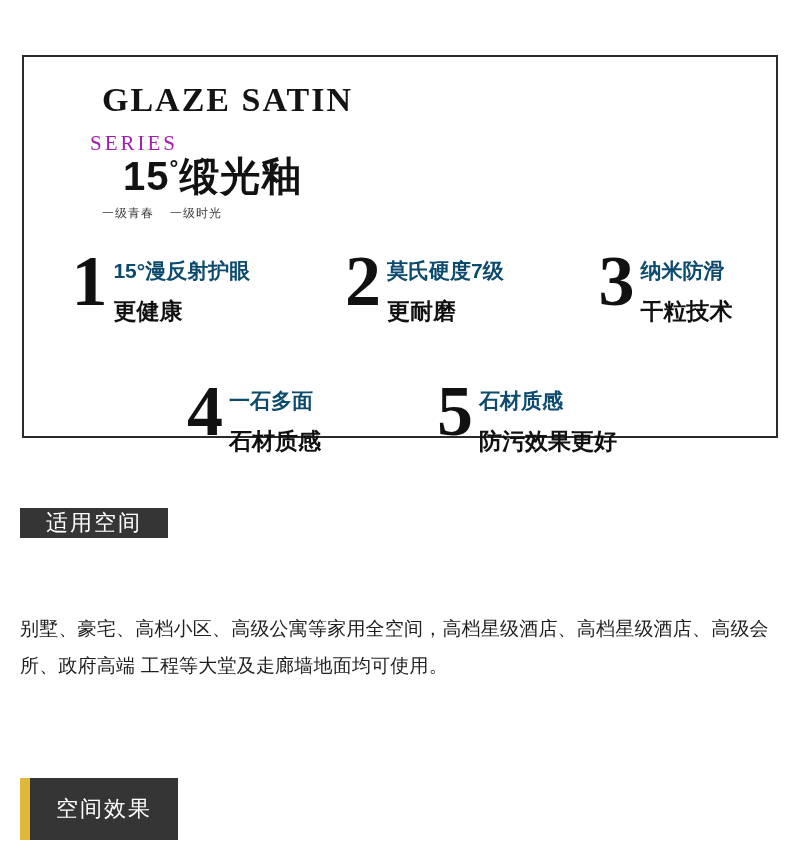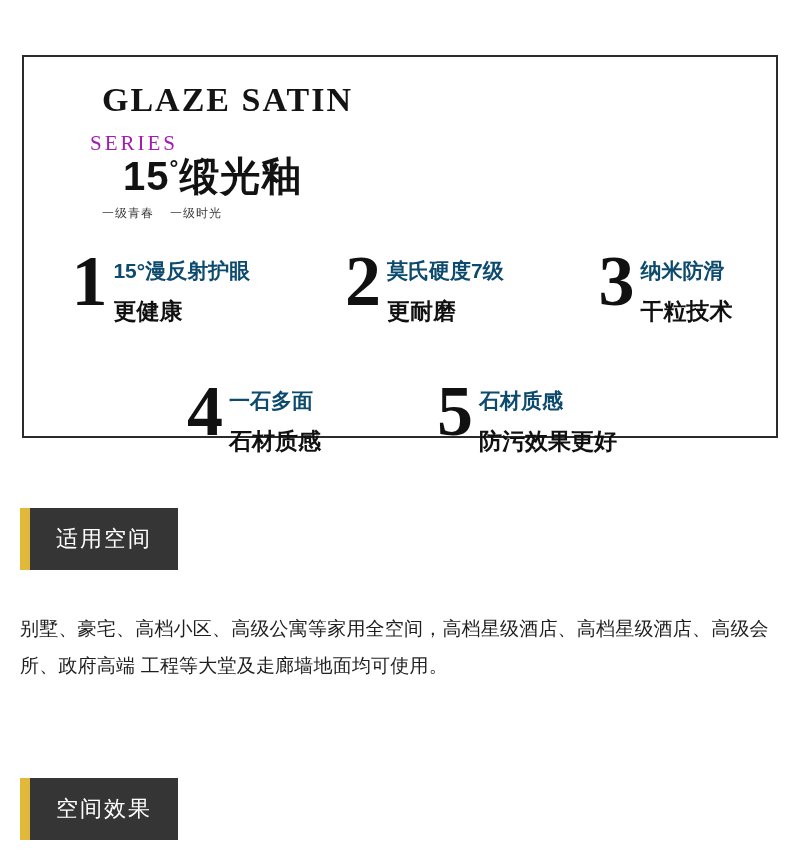--- a/index.html
+++ b/index.html
@@ -143,21 +143,21 @@
     background: #353535;
     color: #ffffff;
     display: flex;
     align-items: center;
     padding: 0 26px;
     font-size: 22px;
     letter-spacing: 2px;
     white-space: nowrap;
   }
 
-  #section-space { left: 20px; top: 508px; }
+  #section-space { left: 20px; top: 508px; flex-direction: column; }
   #section-effect { left: 20px; top: 778px; text-align: center; }
 
   .body-text {
     position: absolute;
     left: 20px;
     top: 610px;
     width: 760px;
     font-size: 19px;
     line-height: 1.95;
     color: #1e1e1e;

